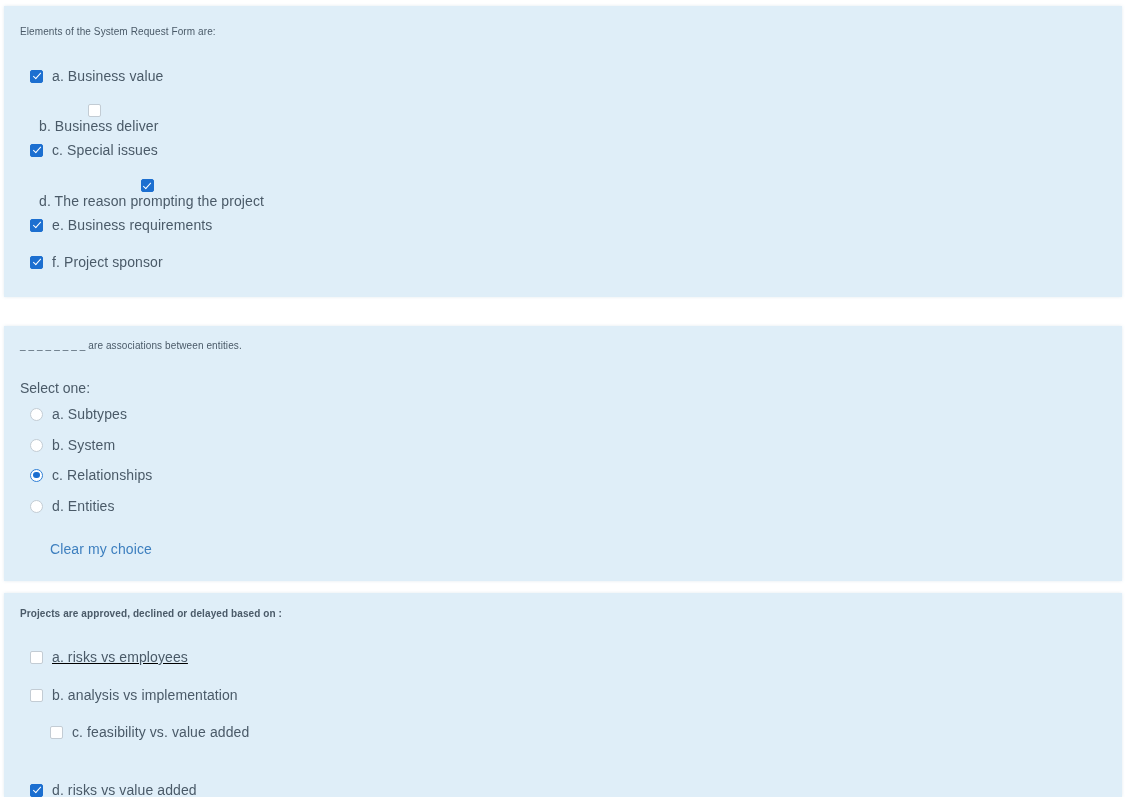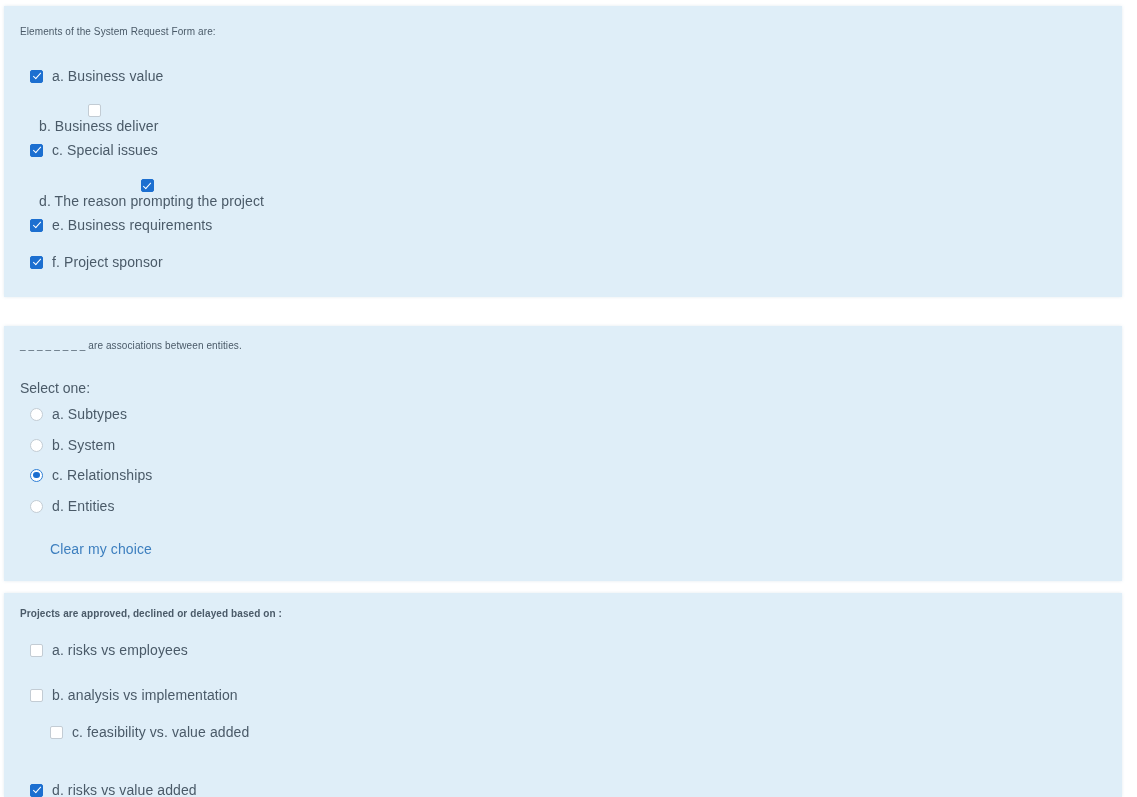--- a/index.html
+++ b/index.html
@@ -207,21 +207,21 @@
     </div>
 
     <a class="clear-link" style="top:215px;" href="#">Clear my choice</a>
 
   </div>
 
   <div class="qpanel" id="panel-3">
 
     <div class="qtext" style="top:15px;font-weight:bold;">Projects are approved, declined or delayed based on :</div>
 
-    <div class="opt" style="top:48px;">
+    <div class="opt" style="top:55px;text-decoration:underline;">
       <span class="cb off"></span>
       <span class="label">a. risks vs employees</span>
     </div>
 
     <div class="opt" style="top:93px;">
       <span class="cb off"></span>
       <span class="label">b. analysis vs implementation</span>
     </div>
 
     <div class="opt" style="top:130px;padding-left:20px;">

